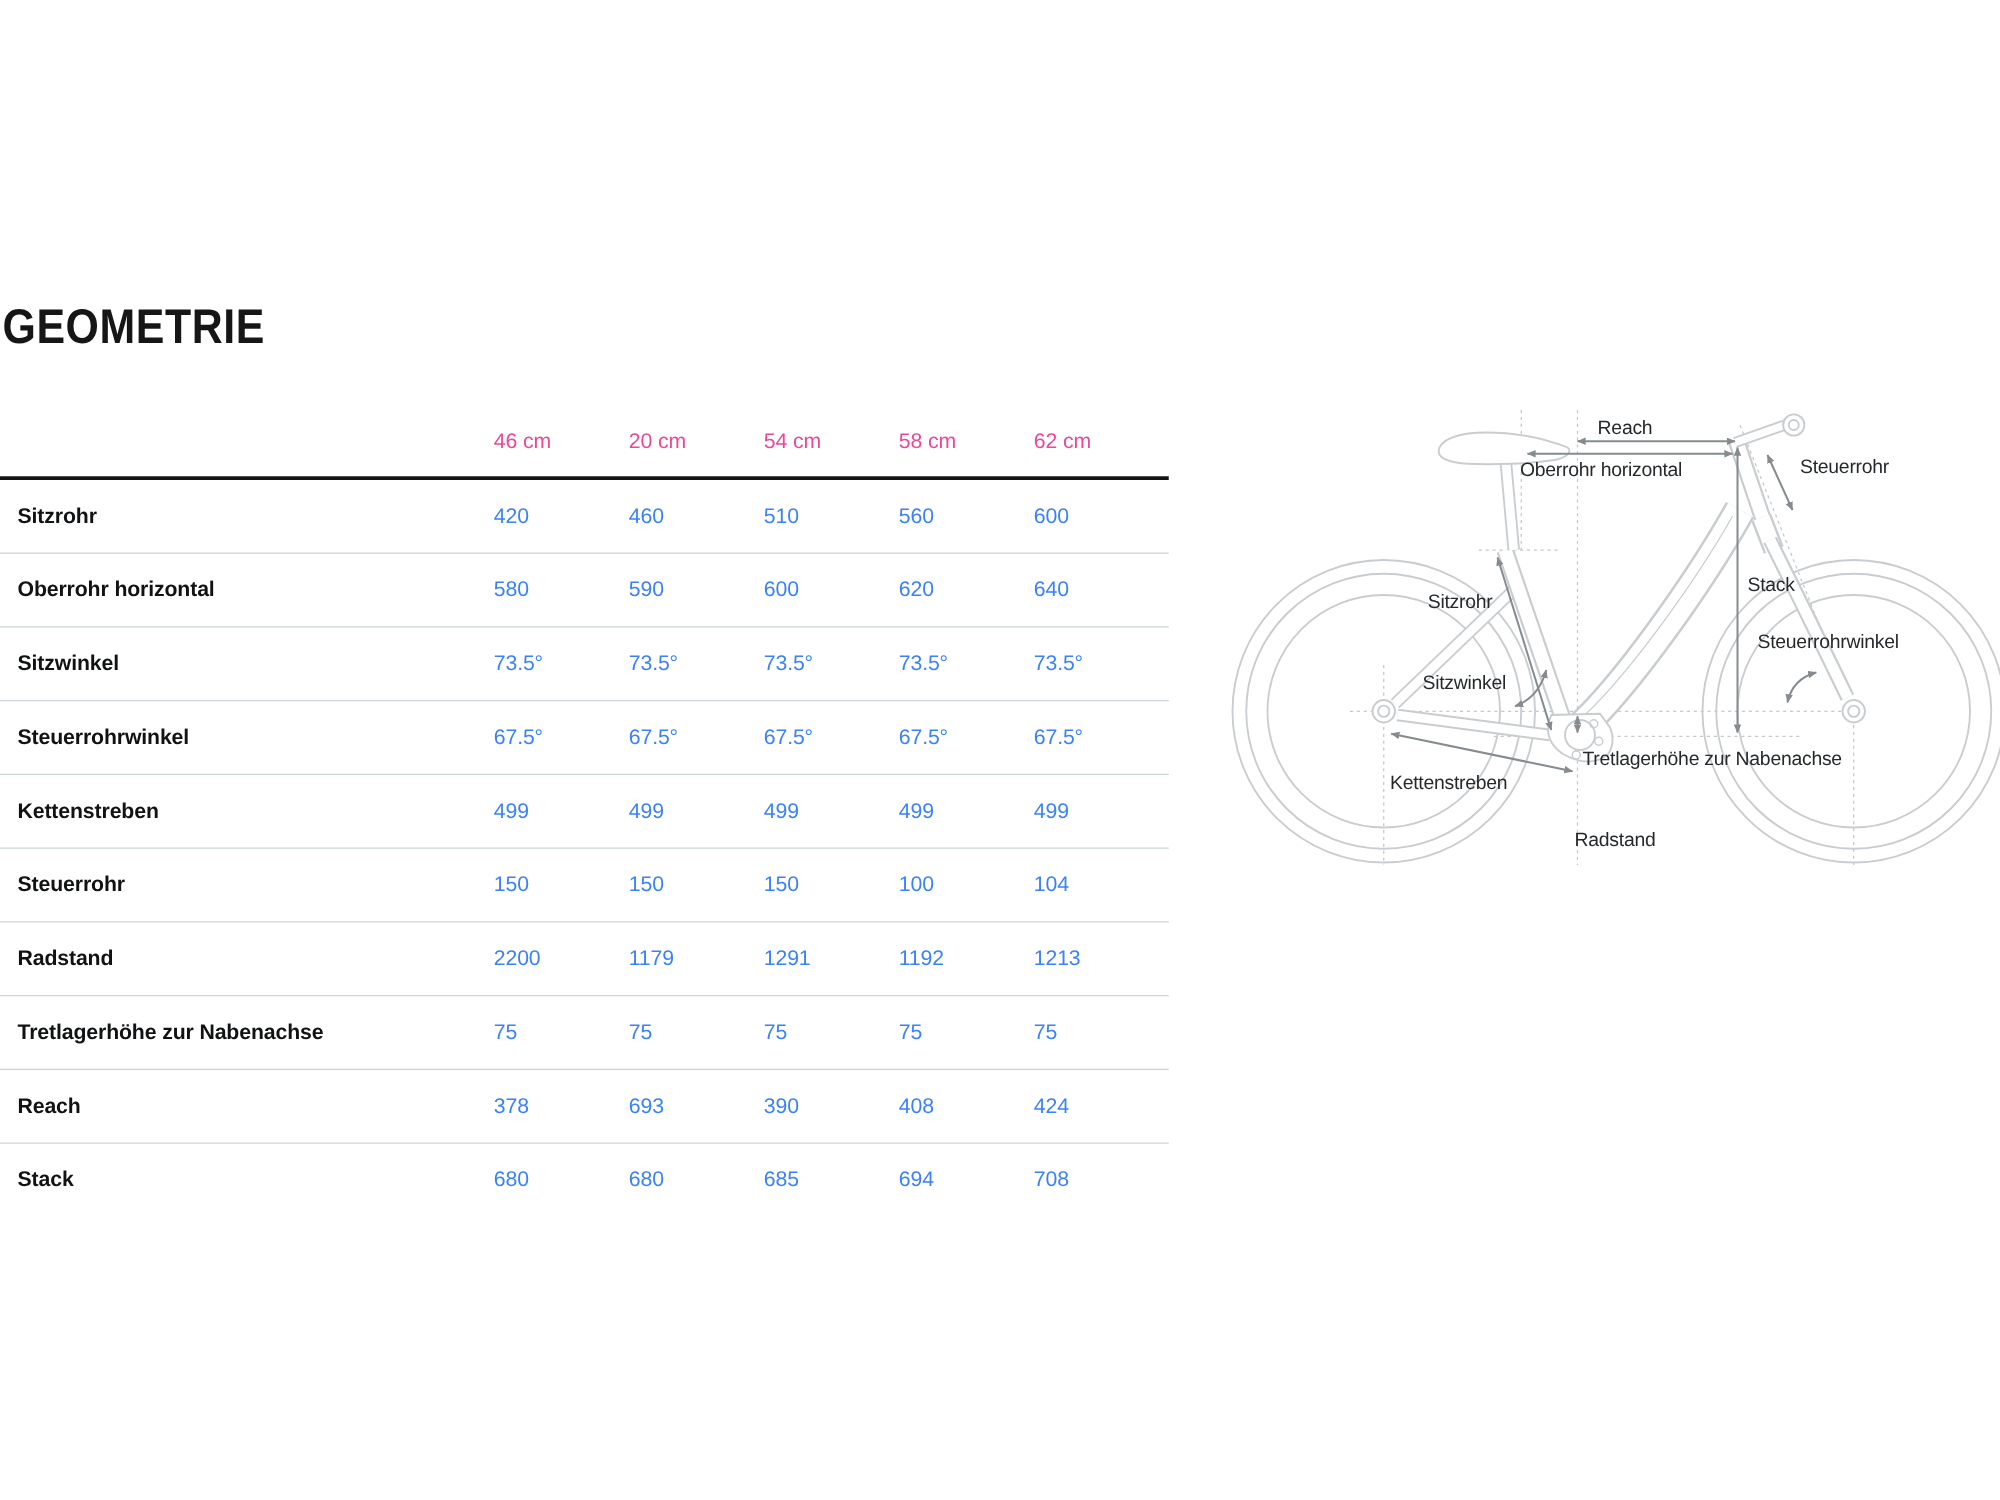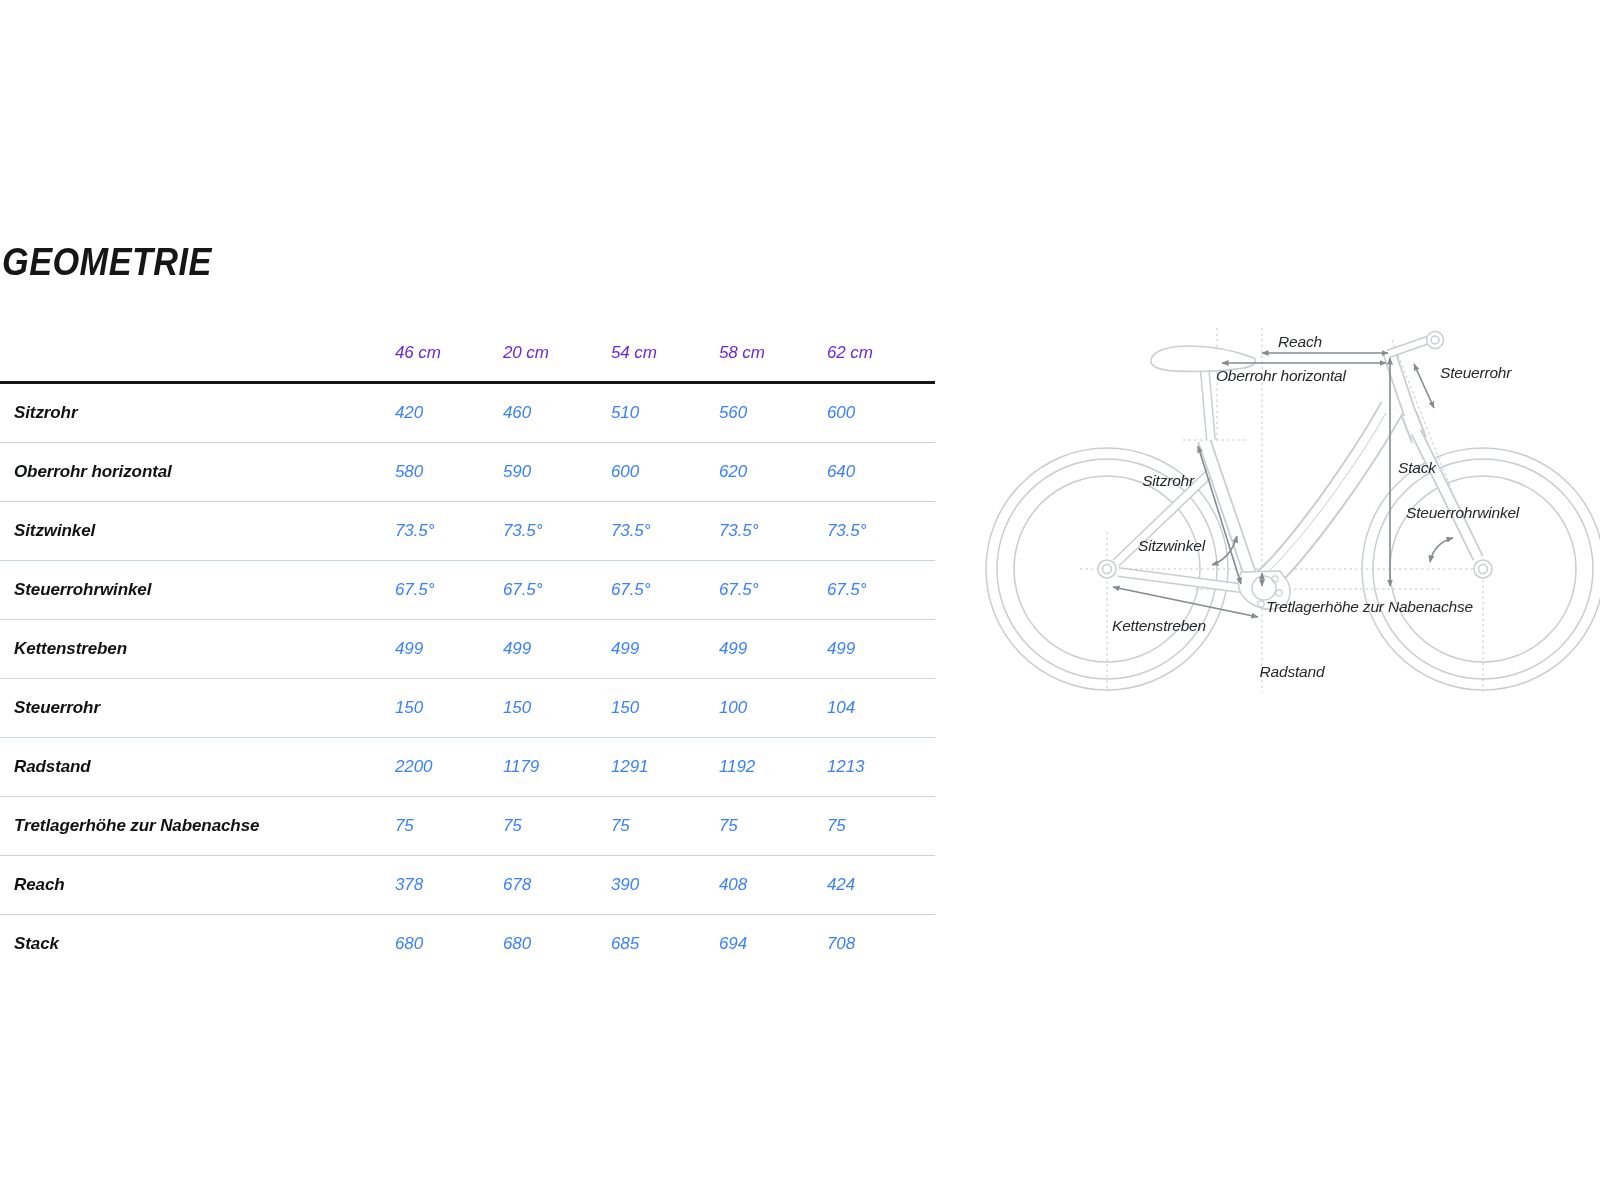--- a/index.html
+++ b/index.html
@@ -1,31 +1,31 @@
 <!DOCTYPE html>
 <html><head>
 <meta charset="utf-8">
 <style>
   html,body{margin:0;padding:0;background:#fff;}
   .stage{position:relative;width:1600px;height:1200px;background:#ffffff;overflow:hidden;
-         font-family:"Liberation Sans",sans-serif;color:#111;font-style:italic;}
+         font-family:"Liberation Sans",sans-serif;color:#111;}
 
   
   .page-title{position:absolute;left:2px;top:240px;font-size:39px;font-weight:800;
               letter-spacing:.5px;color:#161616;transform:scaleX(.88);transform-origin:left center;
               white-space:nowrap;}
 
   
   .geo-table{position:absolute;left:0;top:325px;width:935px;}
   .t-row{display:grid;grid-template-columns:395px repeat(5,108px);align-items:center;}
   .t-head{height:56px;border-bottom:3px solid #141414;}
   .t-body .t-row{height:58px;border-bottom:1px solid #ccd6d8;}
   .t-body .t-row:last-child{border-bottom:none;}
   .cell{font-size:17px;color:#3b82f6;letter-spacing:-0.1px;text-align:left;white-space:nowrap;}
-  .col-h{color:#6d28d9;}
+  .col-h{color:#ec4899;}
   .row-label{font-size:17px;font-weight:700;color:#101213;padding-left:14px;letter-spacing:-0.1px;white-space:nowrap;}
 
   
   .diagram{position:absolute;left:940px;top:300px;width:660px;height:410px;}
   .diagram svg{display:block;width:660px;height:410px;}
   .diagram text{font-family:"Liberation Sans",sans-serif;font-size:15.5px;font-weight:500;
                 fill:#26292b;letter-spacing:-0.2px;}
 </style>
 </head>
 <body>
@@ -106,21 +106,21 @@
           <div class="row-label">Tretlagerhöhe zur Nabenachse</div>
           <div class="cell">75</div>
           <div class="cell">75</div>
           <div class="cell">75</div>
           <div class="cell">75</div>
           <div class="cell">75</div>
         </div>
         <div class="t-row">
           <div class="row-label">Reach</div>
           <div class="cell">378</div>
-          <div class="cell">678</div>
+          <div class="cell">693</div>
           <div class="cell">390</div>
           <div class="cell">408</div>
           <div class="cell">424</div>
         </div>
         <div class="t-row">
           <div class="row-label">Stack</div>
           <div class="cell">680</div>
           <div class="cell">680</div>
           <div class="cell">685</div>
           <div class="cell">694</div>

